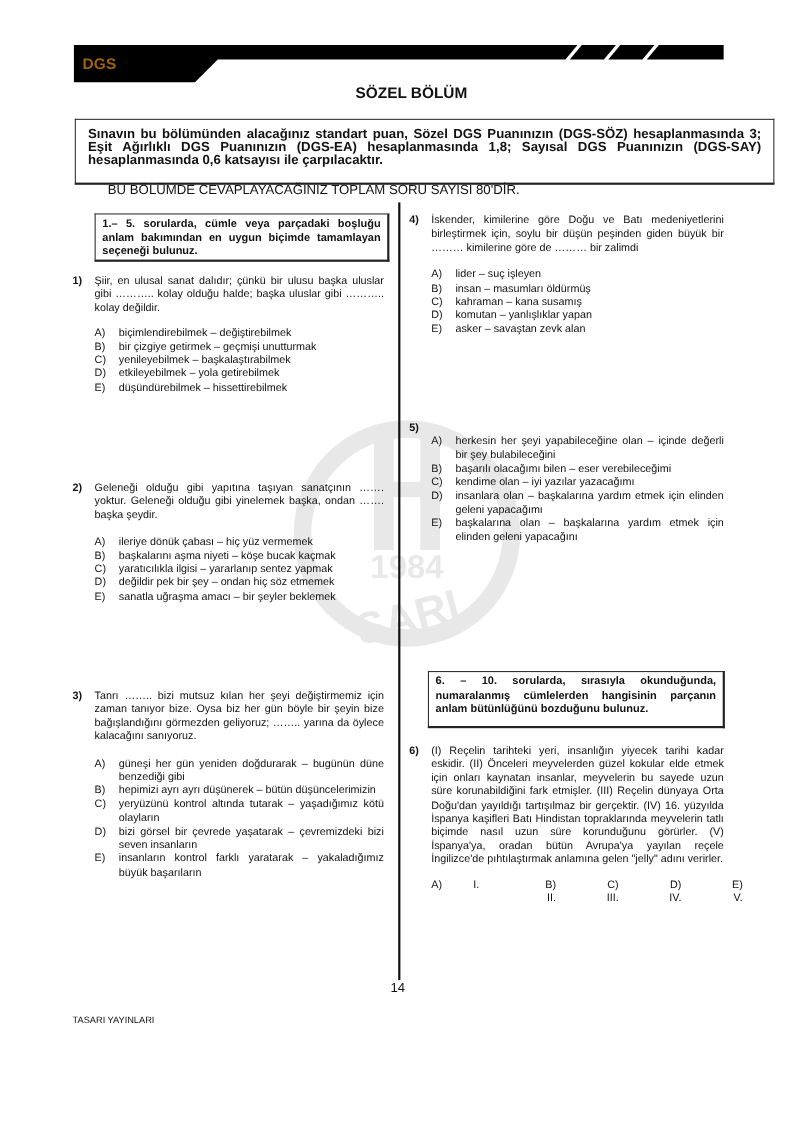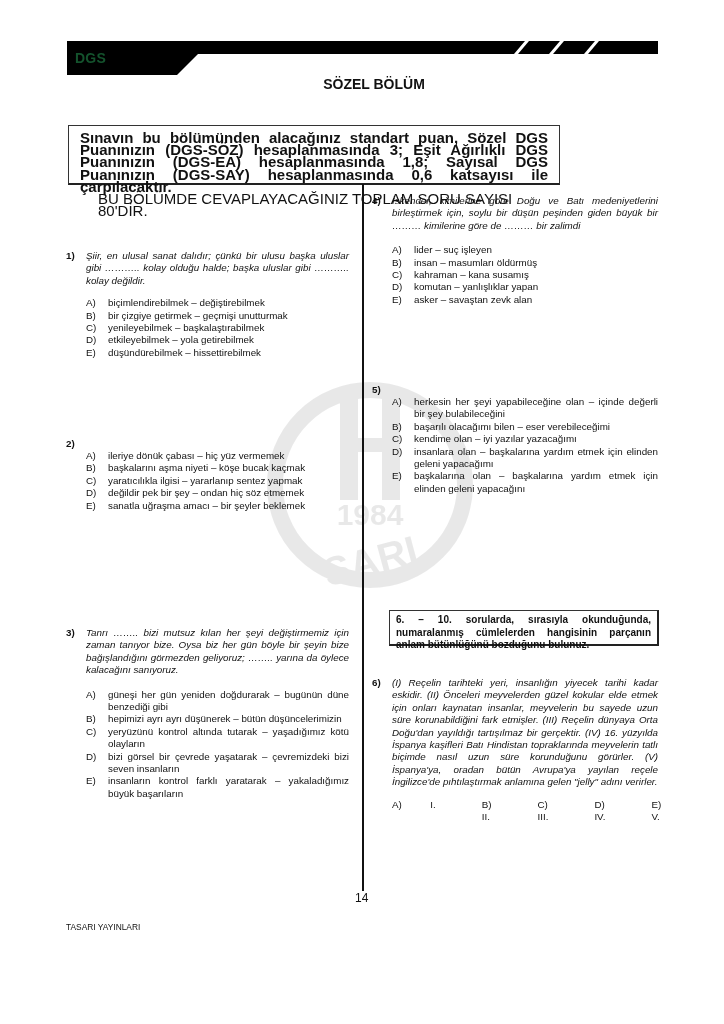--- a/index.html
+++ b/index.html
@@ -6,59 +6,59 @@
     body {
       width: 724px; height: 1024px; position: relative; overflow: hidden;
       font-family: "Liberation Sans", sans-serif; color: #111;
     }
     .page { position: absolute; left: 0; top: 0; width: 724px; height: 1024px; }
 
     
     .hdr { position: absolute; left: 67px; top: 41px; width: 591px; height: 32px; }
     .hdr svg { position: absolute; left: 0; top: 0; }
     .hdr-label {
-      position: absolute; left: 8px; top: 50px; font-weight: bold; font-size: 14px; color: #14532d;
+      position: absolute; left: 8px; top: 50px; font-weight: bold; font-size: 14px; color: #a16207;
       letter-spacing: 0.2px;
     }
     .section-title {
       position: absolute; left: 12px; width: 724px; top: 76px; text-align: center;
       font-weight: bold; font-size: 14px;
     }
 
     
     .info-box {
-      position: absolute; left: 68px; top: 125px; width: 492px; height: 60px;
+      position: absolute; left: 68px; top: 108px; width: 636px; height: 60px;
       border: 1px solid #333; border-bottom: 2px solid #222; box-sizing: border-box;
-      padding: 6px 11px 0 11px; font-size: 15px; line-height: 12.2px;
+      padding: 6px 11px 0 11px; font-size: 12px; line-height: 12.2px;
     }
     .info-box .b { font-weight: bold; text-align: justify; }
-    .info-box .n { margin-top: 0; padding-left: 18px; }
+    .info-box .n { margin-top: 14px; padding-left: 18px; }
 
     
     .divider { position: absolute; left: 362px; top: 184px; width: 1.5px; height: 707px; background: #111; }
 
     .col { position: absolute; font-size: 9.8px; line-height: 12.4px; }
     .col-left { left: 66px; width: 283px; }
     .col-right { left: 372px; width: 286px; }
 
     .instr {
       position: absolute; border: 1px solid #333; border-right: 2px solid #222; border-bottom: 2px solid #222;
       box-sizing: border-box; padding: 3px 6px; font-weight: bold; font-size: 10px; line-height: 12.6px;
       text-align: justify; background: #fff;
     }
 
     .q { position: absolute; }
     .q .num { position: absolute; left: 0; top: 0; font-weight: bold; }
-    .q .stem { margin-left: 20px; text-align: justify; font-style: italic; }
+    .q .stem { margin-left: 20px; text-align: justify; }
     .q .opts { margin-left: 20px; margin-top: 9px; }
     .opt { display: flex; }
     .opt .l { width: 22px; flex: none; }
     .opt .t { flex: 1; text-align: justify; }
     .row-opts { display: flex; margin-left: 20px; margin-top: 10px; }
-    .row-opts span { margin-right: 23px; }
+    .row-opts span { margin-right: 23px; text-align: right; }
 
     .footer-left { position: absolute; left: 66px; top: 894px; font-size: 8.4px; margin-top: 28px; }
     .footer-page { position: absolute; left: 355px; top: 891px; font-size: 12px; }
 
     
     .wm { position: absolute; left: 255px; top: 370px; width: 230px; height: 230px; pointer-events: none; opacity: 0.16; }
   </style>
 </head>
 <body>
 
@@ -84,20 +84,23 @@
     <circle cx="115" cy="115" r="95" fill="none" stroke="#777" stroke-width="16"></circle>
     <rect x="85" y="20" width="18" height="110" fill="#777"></rect>
     <rect x="127" y="20" width="18" height="110" fill="#777"></rect>
     <rect x="85" y="68" width="60" height="14" fill="#777"></rect>
     <text x="115" y="155" text-anchor="middle" font-family="Liberation Sans, sans-serif" font-weight="bold" font-size="30" fill="#777">1984</text>
     <text x="115" y="205" text-anchor="middle" font-family="Liberation Sans, sans-serif" font-weight="bold" font-size="40" fill="#777" transform="rotate(-15 115 190)">SARI</text>
   </svg>
 
   <div class="divider"></div>
 
+  <div class="instr" style="left:86px; top:194px; width:268px; height:44px;">
+    <span>1.– 5. sorularda, cümle veya parçadaki boşluğu anlam bakımından en uygun biçimde tamamlayan seçeneği bulunuz.</span>
+  </div>
 
   <div class="col col-left q" style="top:250px;">
     <span class="num">1)</span>
     <div class="stem">Şiir, en ulusal sanat dalıdır; çünkü bir ulusu başka uluslar gibi ……….. kolay olduğu halde; başka uluslar gibi ……….. kolay değildir.</div>
     <div class="opts" style="margin-top:10px;">
       <div class="opt">
           <span class="l">A)</span>
           <span class="t">biçimlendirebilmek – değiştirebilmek</span>
         </div>
       <div class="opt">
@@ -114,20 +117,21 @@
         </div>
       <div class="opt">
           <span class="l">E)</span>
           <span class="t">düşündürebilmek – hissettirebilmek</span>
         </div>
     </div>
   </div>
 
   <div class="col col-left q" style="top:438px;">
     <span class="num">2)</span>
+    <div class="stem">Geleneği olduğu gibi yapıtına taşıyan sanatçının ……. yoktur. Geleneği olduğu gibi yinelemek başka, ondan ……. başka şeydir.</div>
     <div class="opts" style="margin-top:12px;">
       <div class="opt">
           <span class="l">A)</span>
           <span class="t">ileriye dönük çabası – hiç yüz vermemek</span>
         </div>
       <div class="opt">
           <span class="l">B)</span>
           <span class="t">başkalarını aşma niyeti – köşe bucak kaçmak</span>
         </div>
       <div class="opt">
@@ -218,30 +222,30 @@
           <span class="l">D)</span>
           <span class="t">insanlara olan – başkalarına yardım etmek için elinden geleni yapacağımı</span>
         </div>
       <div class="opt">
           <span class="l">E)</span>
           <span class="t">başkalarına olan – başkalarına yardım etmek için elinden geleni yapacağını</span>
         </div>
     </div>
   </div>
 
-  <div class="instr" style="left:389px; top:610px; width:270px; height:36px;">
+  <div class="instr" style="left:389px; top:610px; width:270px; height:52px;">
     <span>6. – 10. sorularda, sırasıyla okunduğunda, numaralanmış cümlelerden hangisinin parçanın anlam bütünlüğünü bozduğunu bulunuz.</span>
   </div>
 
   <div class="col col-right q" style="top:677px;">
     <span class="num">6)</span>
     <div class="stem">(I) Reçelin tarihteki yeri, insanlığın yiyecek tarihi kadar eskidir. (II) Önceleri meyvelerden güzel kokular elde etmek için onları kaynatan insanlar, meyvelerin bu sayede uzun süre korunabildiğini fark etmişler. (III) Reçelin dünyaya Orta Doğu'dan yayıldığı tartışılmaz bir gerçektir. (IV) 16. yüzyılda İspanya kaşifleri Batı Hindistan topraklarında meyvelerin tatlı biçimde nasıl uzun süre korunduğunu görürler. (V) İspanya'ya, oradan bütün Avrupa'ya yayılan reçele İngilizce'de pıhtılaştırmak anlamına gelen "jelly" adını verirler.</div>
     <div class="row-opts">
       <span><span>A)</span>&nbsp;&nbsp;<span>I.</span></span>
-      <span style="margin-left:0;"><span>B)</span> <span>II.</span></span>
+      <span style="margin-left:14px;"><span>B)</span> <span>II.</span></span>
       <span><span>C)</span> <span>III.</span></span>
       <span><span>D)</span> <span>IV.</span></span>
       <span><span>E)</span> <span>V.</span></span>
     </div>
   </div>
 
   <div class="footer-left">TASARI YAYINLARI</div>
   <div class="footer-page">14</div>
 </div>
 

